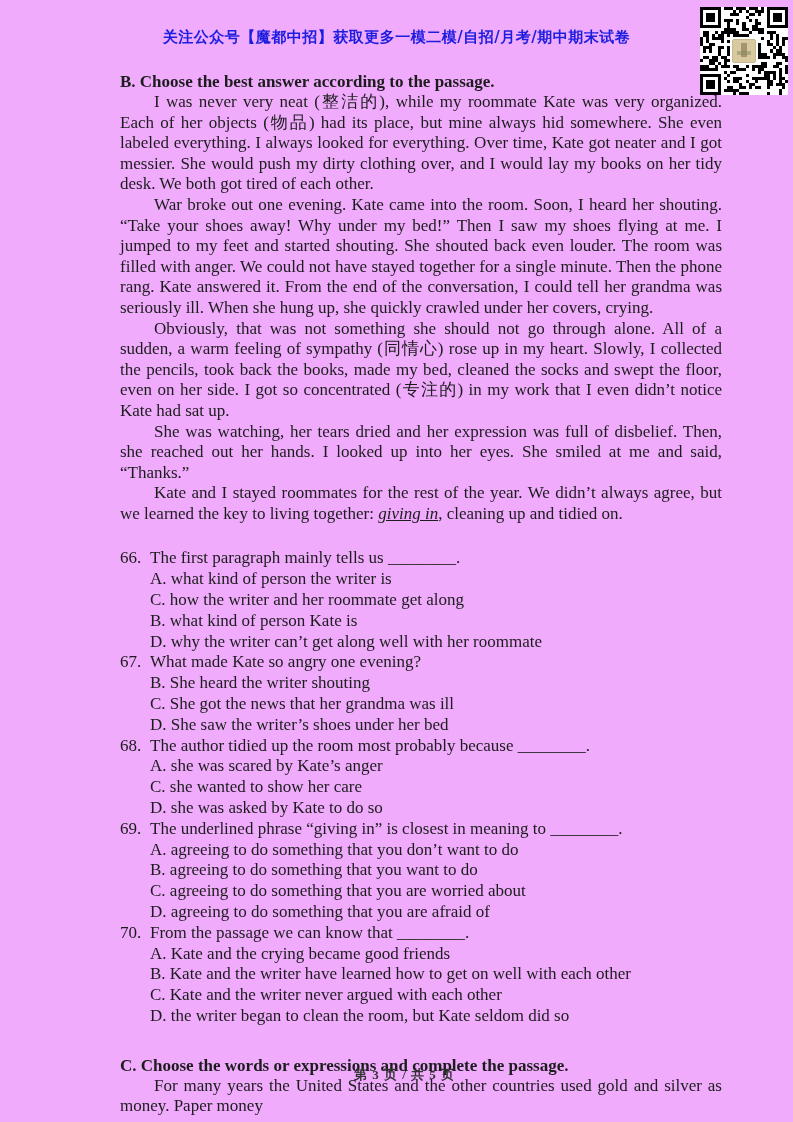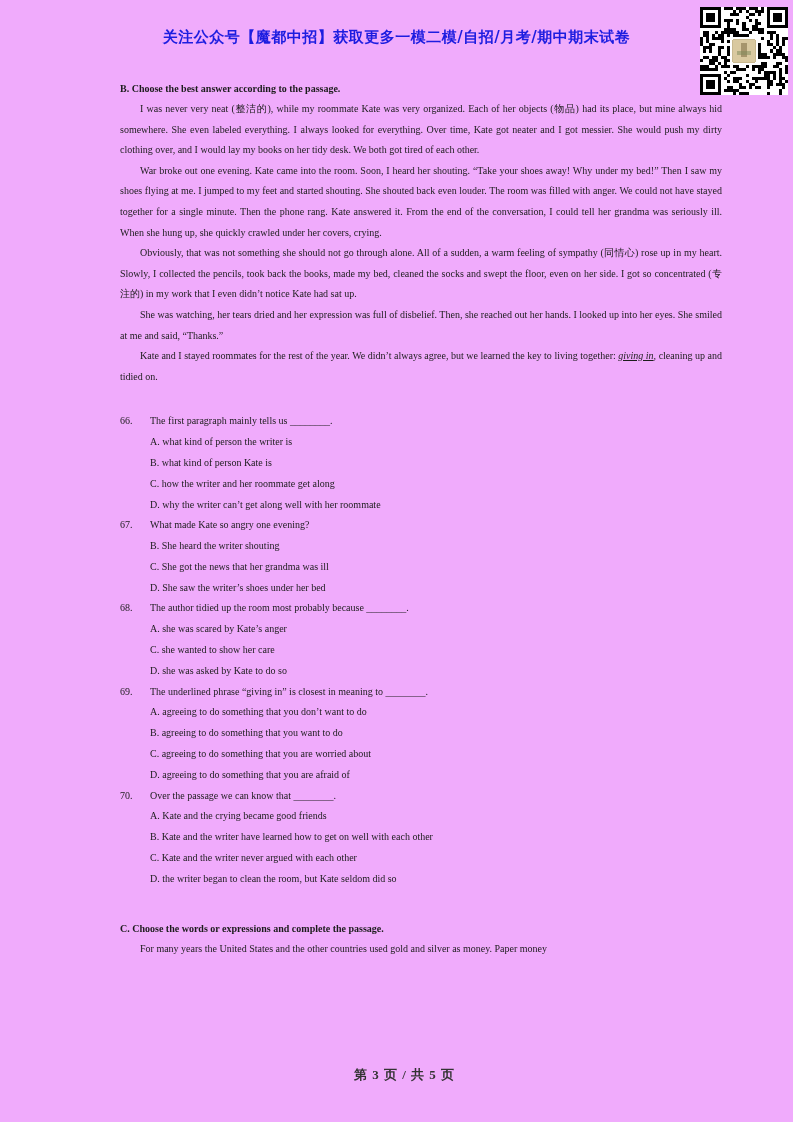--- a/index.html
+++ b/index.html
@@ -28,23 +28,23 @@
   .qr-wrap {
     position: absolute;
     top: 7px;
     right: 3px;
     width: 92px;
     height: 88px;
   }
   .content {
     position: absolute;
     left: 120px;
-    top: 78px;
+    top: 71px;
     width: 602px;
-    font-size: 10px;
+    font-size: 17px;
     line-height: 20.6px;
   }
   .sec-heading {
     font-weight: bold;
     line-height: 21px;
     margin: 0;
   }
   .para {
     margin: 0;
     text-indent: 2em;
@@ -374,22 +374,22 @@
     <p class="para"><span>Kate and I stayed roommates for the rest of the year. We didn’t always agree, but we learned the key to living together: </span><span class="u-italic">giving in</span><span>, cleaning up and tidied on.</span></p>
 
     <div class="questions">
 
       <div class="question">
         <div class="q-stem-row">
           <span class="q-num">66.</span>
           <span class="q-stem">The first paragraph mainly tells us ________.</span>
         </div>
         <div class="q-option">A. what kind of person the writer is</div>
+        <div class="q-option">C. how the writer and her roommate get along</div>
         <div class="q-option">B. what kind of person Kate is</div>
-        <div class="q-option">C. how the writer and her roommate get along</div>
         <div class="q-option">D. why the writer can’t get along well with her roommate</div>
       </div>
 
       <div class="question">
         <div class="q-stem-row">
           <span class="q-num">67.</span>
           <span class="q-stem">What made Kate so angry one evening?</span>
         </div>
         <div class="q-option">B. She heard the writer shouting</div>
         <div class="q-option">C. She got the news that her grandma was ill</div>
@@ -413,21 +413,21 @@
         </div>
         <div class="q-option">A. agreeing to do something that you don’t want to do</div>
         <div class="q-option">B. agreeing to do something that you want to do</div>
         <div class="q-option">C. agreeing to do something that you are worried about</div>
         <div class="q-option">D. agreeing to do something that you are afraid of</div>
       </div>
 
       <div class="question">
         <div class="q-stem-row">
           <span class="q-num">70.</span>
-          <span class="q-stem">Over the passage we can know that ________.</span>
+          <span class="q-stem">From the passage we can know that ________.</span>
         </div>
         <div class="q-option">A. Kate and the crying became good friends</div>
         <div class="q-option">B. Kate and the writer have learned how to get on well with each other</div>
         <div class="q-option">C. Kate and the writer never argued with each other</div>
         <div class="q-option">D. the writer began to clean the room, but Kate seldom did so</div>
       </div>
 
     </div>
 
     <div class="sec-c">

